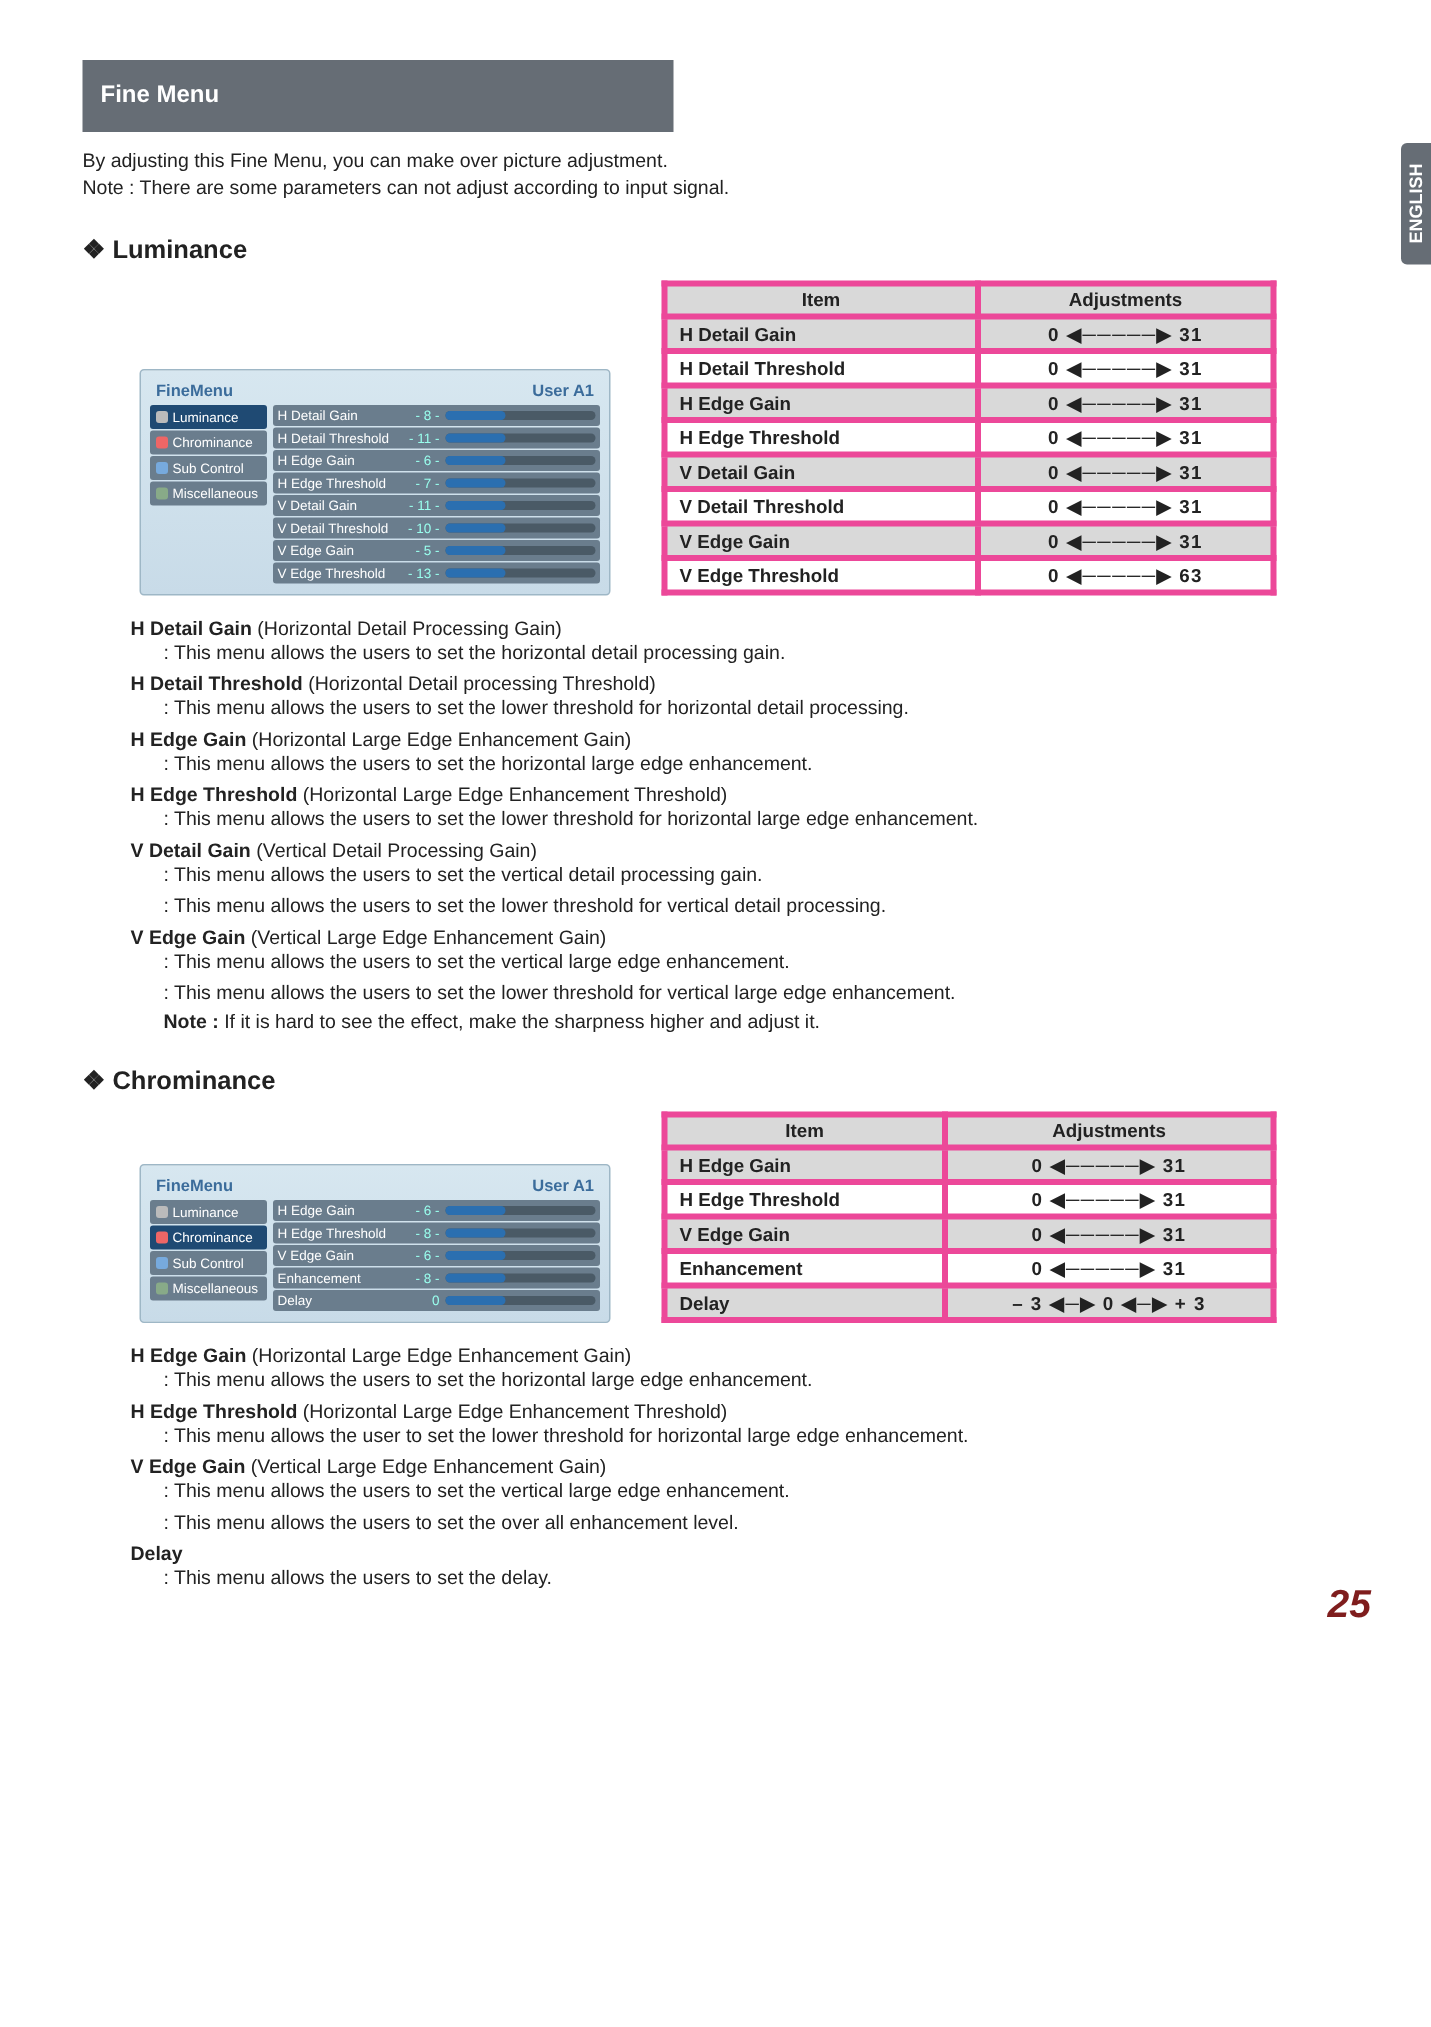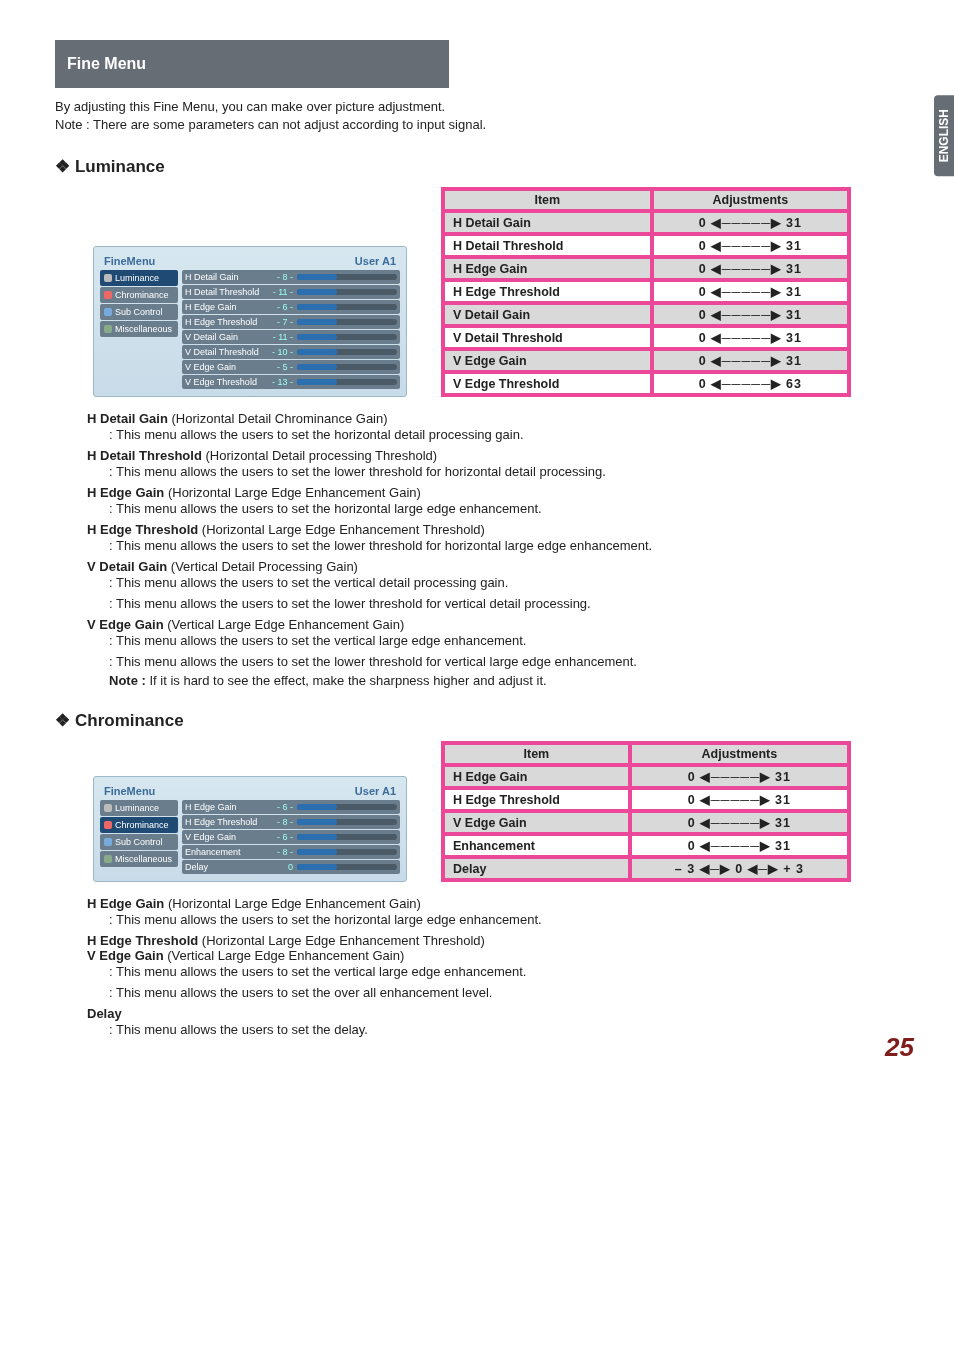--- a/index.html
+++ b/index.html
@@ -222,21 +222,21 @@
         </tr>
         <tr>
           <td><b>V Edge Threshold</b></td>
           <td class="val"><b>0 ◀─────▶ 63</b></td>
         </tr>
       </tbody>
   </table>
 </div>
 
 <div class="defs">
-    <div><span class="t">H Detail Gain</span><span class="s"> (Horizontal Detail Chrominance Gain)</span></div>
+    <div><span class="t">H Detail Gain</span><span class="s"> (Horizontal Detail Processing Gain)</span></div>
     <div class="d">: This menu allows the users to set the horizontal detail processing gain.</div>
     <div><span class="t">H Detail Threshold</span><span class="s"> (Horizontal Detail processing Threshold)</span></div>
     <div class="d">: This menu allows the users to set the lower threshold for horizontal detail processing.</div>
     <div><span class="t">H Edge Gain</span><span class="s"> (Horizontal Large Edge Enhancement Gain)</span></div>
     <div class="d">: This menu allows the users to set the horizontal large edge enhancement.</div>
     <div><span class="t">H Edge Threshold</span><span class="s"> (Horizontal Large Edge Enhancement Threshold)</span></div>
     <div class="d">: This menu allows the users to set the lower threshold for horizontal large edge enhancement.</div>
     <div><span class="t">V Detail Gain</span><span class="s"> (Vertical Detail Processing Gain)</span></div>
     <div class="d">: This menu allows the users to set the vertical detail processing gain.</div>
     <div class="d">: This menu allows the users to set the lower threshold for vertical detail processing.</div>
@@ -332,20 +332,21 @@
           <td class="val"><b>– 3 ◀─▶ 0 ◀─▶ + 3</b></td>
         </tr>
       </tbody>
   </table>
 </div>
 
 <div class="defs">
     <div><span class="t">H Edge Gain</span><span class="s"> (Horizontal Large Edge Enhancement Gain)</span></div>
     <div class="d">: This menu allows the users to set the horizontal large edge enhancement.</div>
     <div><span class="t">H Edge Threshold</span><span class="s"> (Horizontal Large Edge Enhancement Threshold)</span></div>
+    <div class="d">: This menu allows the user to set the lower threshold for horizontal large edge enhancement.</div>
     <div><span class="t">V Edge Gain</span><span class="s"> (Vertical Large Edge Enhancement Gain)</span></div>
     <div class="d">: This menu allows the users to set the vertical large edge enhancement.</div>
     <div class="d">: This menu allows the users to set the over all enhancement level.</div>
     <div><span class="t">Delay</span><span class="s"></span></div>
     <div class="d">: This menu allows the users to set the delay.</div>
   </div>
 
 <div class="page-num">25</div>
 
 </body></html>

